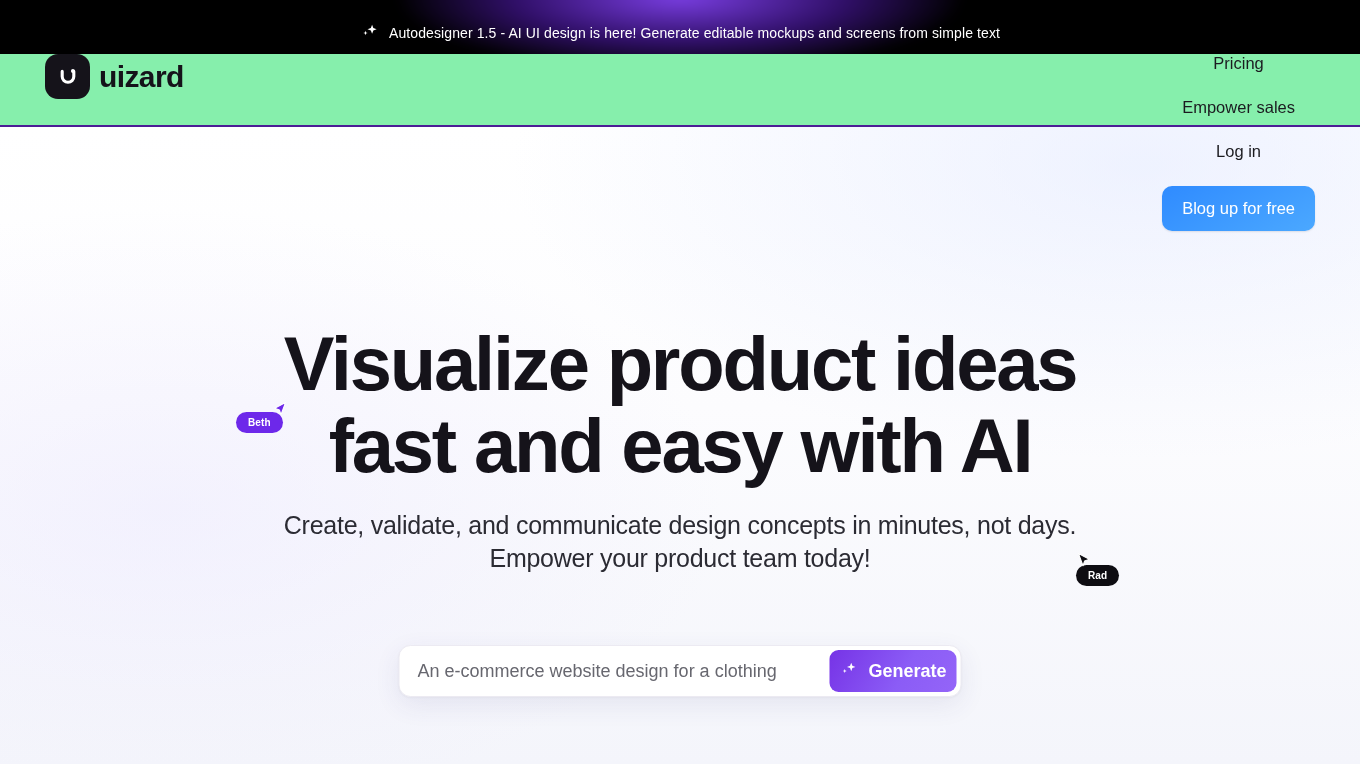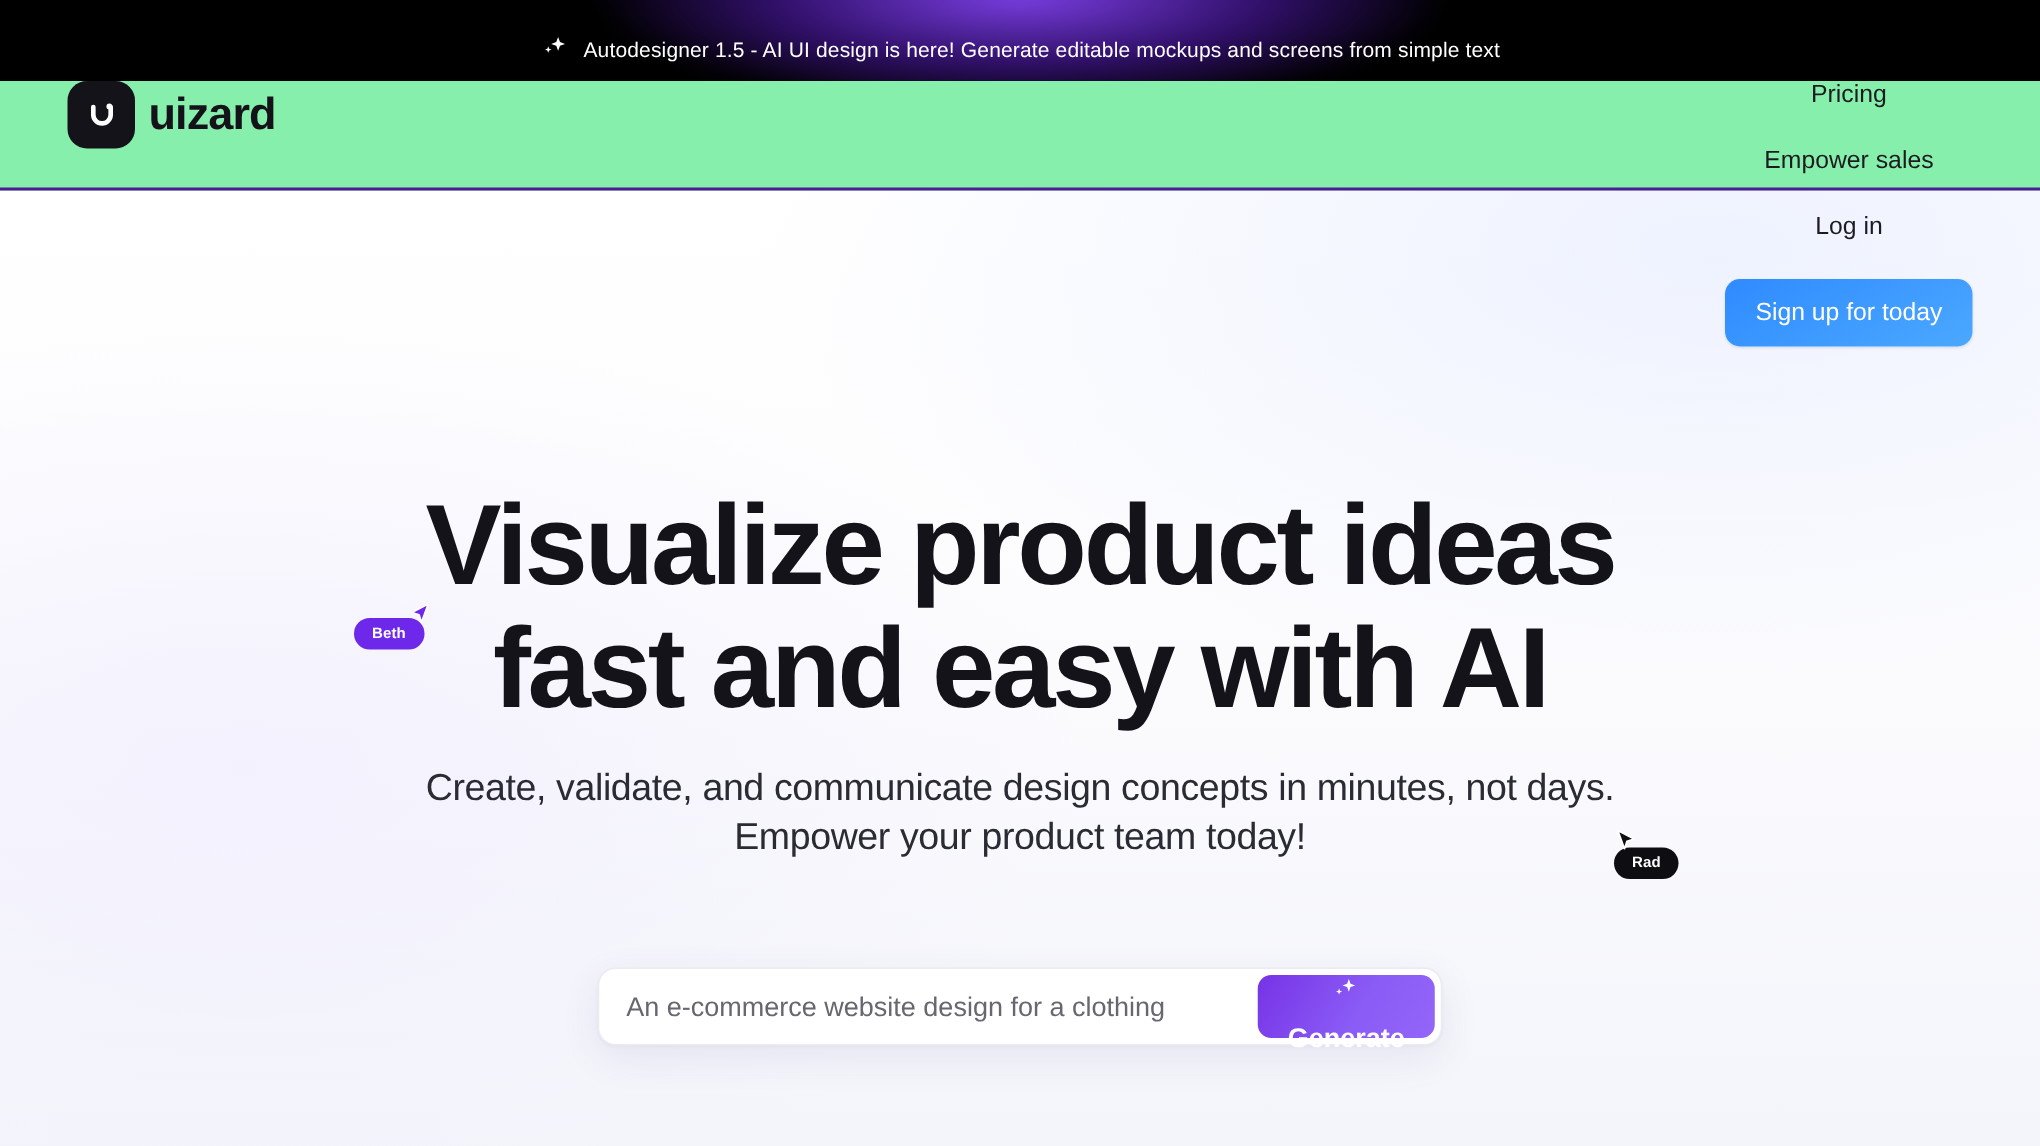--- a/index.html
+++ b/index.html
@@ -109,22 +109,22 @@
   .genbar input {
     flex: 1; border: none; outline: none; background: transparent;
     font-family: inherit; font-size: 18px; color: #1b1b20; padding: 0 14px;
     min-width: 0;
   }
   .genbar input::placeholder { color: #67676f; }
   .btn-generate {
     display: flex; align-items: center; gap: 10px;
     background: linear-gradient(120deg, #7633e6 0%, #8b5cf6 58%, #9465f8 100%);
     color: #fff; border: none; border-radius: 9px; height: 100%;
-    padding: 0 20px; font-family: inherit; font-size: 18px; font-weight: 700;
-    cursor: pointer; white-space: nowrap; flex-direction: column;
+    padding: 0 10px; font-family: inherit; font-size: 18px; font-weight: 700;
+    cursor: pointer; white-space: nowrap;
   }
 </style>
 </head>
 <body>
 
 <div class="page">
 
   <div class="announce">
     <div class="announce-glow"></div>
     <div class="announce-inner">
@@ -147,21 +147,21 @@
         </svg>
       </span>
       <span class="logo-word">uizard</span>
     </div>
 
 
     <div class="header-right">
       <a href="#">Pricing</a>
       <a href="#">Empower sales</a>
       <a href="#">Log in</a>
-      <button class="btn-signup">Sign up for today</button>
+      <button class="btn-signup">Blog up for free</button>
     </div>
   </div>
 
   <div class="hero">
 
     <h1 class="headline">
       <span>Visualize product ideas</span><br>
       <span>fast and easy with AI</span>
     </h1>
 

